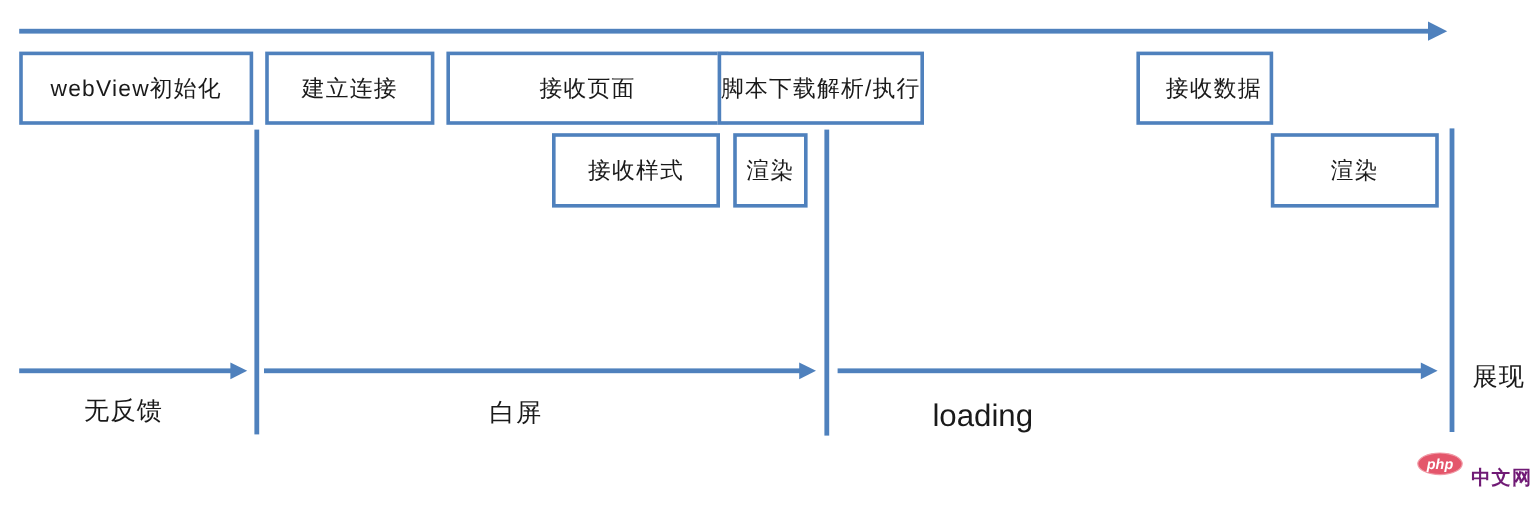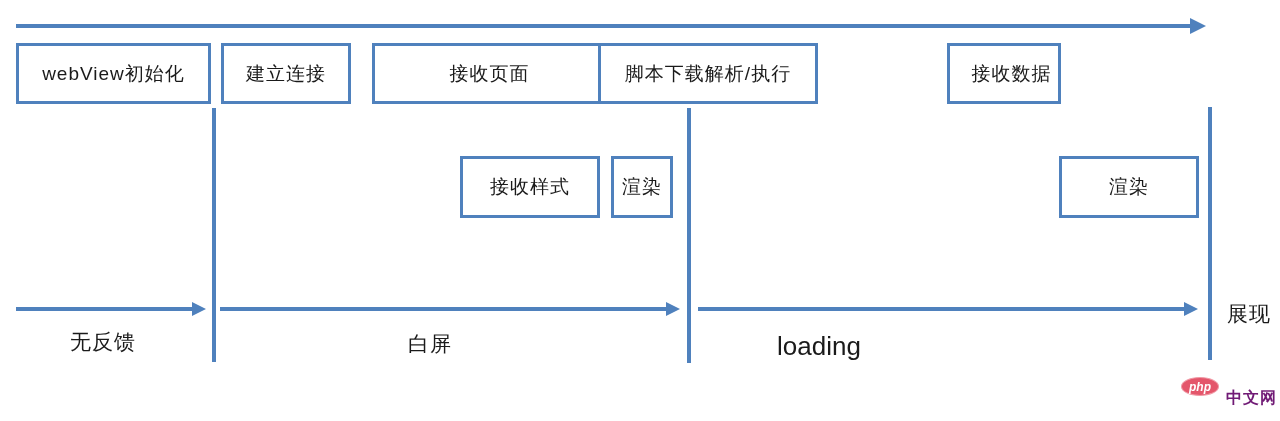--- a/index.html
+++ b/index.html
@@ -17,21 +17,21 @@
   
   .box {
     position:absolute;
     border:3px solid var(--accent,#4f81bd);
     background:#ffffff;
     display:flex; align-items:center; justify-content:center;
     color:#1a1a1a; font-size:19px; letter-spacing:1px;
     white-space:nowrap;
   }
   .r1 { top:43px;  height:61px; }
-  .r2 { top:111px; height:62px;margin-top:45px; }
+  .r2 { top:111px; height:62px; }
 
   
   .vline {
     position:absolute; width:4px;
     background:var(--accent,#4f81bd);
   }
 
   
   .h-arrow {
     position:absolute; height:4px;
@@ -75,23 +75,23 @@
   }
 </style>
 </head>
 <body>
 
 <div class="stage" style="--accent: #4f81bd; --logo: #e4566b;">
 
   <div class="h-arrow big" style="left:16px; top:24px; width:1175px;"></div>
 
   <div class="box r1" style="left:16px;  width:195px;">webView初始化</div>
-  <div class="box r1" style="left:221px; width:130px;">建立连接</div>
+  <div class="box r1" style="left:221px; width:141px;">建立连接</div>
   <div class="box r1" style="left:372px; width:235px;">接收页面</div>
-  <div class="box r1" style="left:598px; width:220px;">脚本下载解析/执行</div>
+  <div class="box r1" style="left:598px; width:172px;">脚本下载解析/执行</div>
   <div class="box r1" style="left:947px; width:114px;padding-left:15px;">接收数据</div>
 
   <div class="box r2" style="left:460px;  width:140px;">接收样式</div>
   <div class="box r2" style="left:611px;  width:62px;">渲染</div>
   <div class="box r2" style="left:1059px; width:140px;">渲染</div>
 
   <div class="vline" style="left:212px;  top:108px; height:254px;"></div>
   <div class="vline" style="left:687px;  top:108px; height:255px;"></div>
   <div class="vline" style="left:1208px; top:107px; height:253px;"></div>
 

